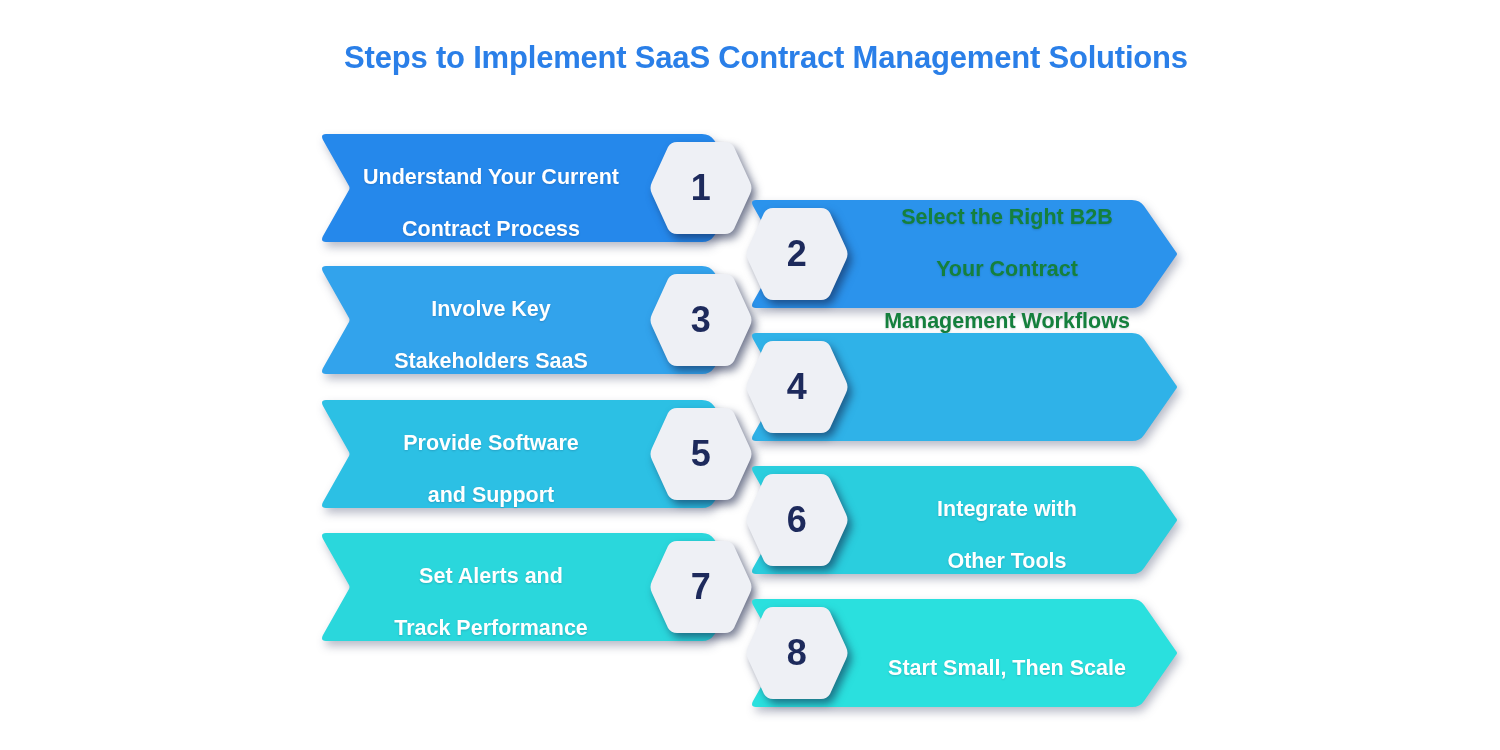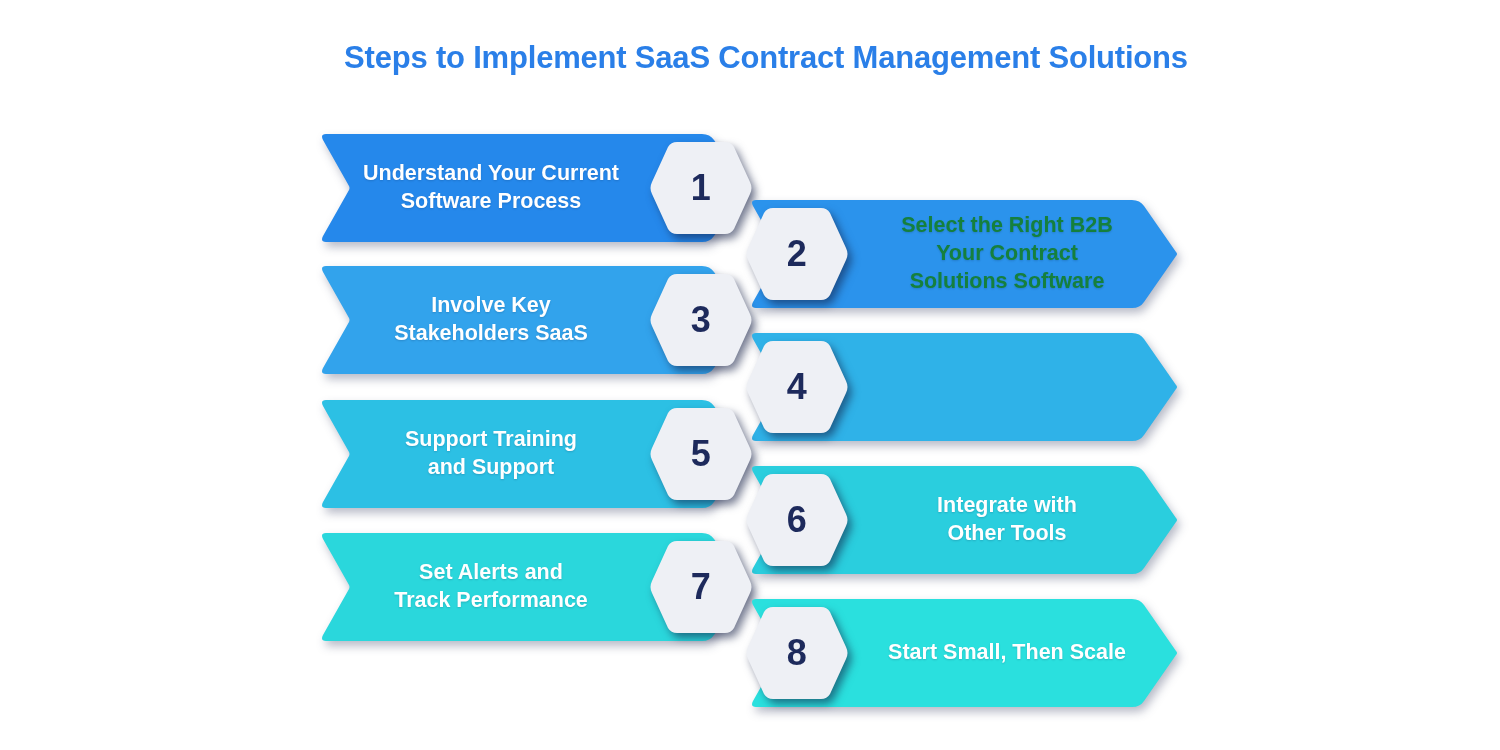--- a/index.html
+++ b/index.html
@@ -47,34 +47,35 @@
     left: 0;
     width: 100%;
     height: 100%;
     filter: drop-shadow(3px 5px 5px rgba(16, 28, 70, 0.30));
   }
   .bar svg { display: block; width: 100%; height: 100%; }
 
   
   .label {
     position: absolute;
-    top: 0;
+    top: 16px;
     height: 100%;
     display: flex;
     flex-direction: column;
     align-items: center;
     justify-content: center;
     color: #ffffff;
     font-size: 21.5px;
     font-weight: 700;
     line-height: 1.30;
     text-align: center;
     text-shadow: 0 1px 2px rgba(10, 25, 60, 0.18);
     white-space: nowrap;
     pointer-events: none;
+    gap: 24px;
   }
 
   
   .badge {
     position: absolute;
     top: 6px;
     width: 104px;
     height: 104px;
     filter: drop-shadow(4px 5px 4px rgba(14, 25, 64, 0.55));
   }
@@ -119,40 +120,40 @@
   <div class="title" style="color: rgb(42, 127, 232);">Steps to Implement SaaS Contract Management Solutions</div>
 
   <div class="step row-left s1">
     <div class="bar">
       <svg viewBox="0 0 432 116" preserveAspectRatio="none">
         <path d="M8,4 L384,4 Q392,4 396,10 L428,56 Q430,58 428,60 L396,106 Q392,112 384,112 L8,112 Q2,112 5,106 L31,60 Q32,58 31,56 L5,10 Q2,4 8,4 Z" fill="#2588eb"></path>
       </svg>
     </div>
     <div class="label" style="color: rgb(255, 255, 255);">
       <span>Understand Your Current</span>
-      <span>Software Process</span>
+      <span>Contract Process</span>
     </div>
     <div class="badge">
       <svg viewBox="0 0 104 104">
         <path d="M28,6 L76,6 Q82,6 85,11 L101,46 Q104,52 101,58 L85,93 Q82,98 76,98 L28,98 Q22,98 19,93 L3,58 Q0,52 3,46 L19,11 Q22,6 28,6 Z" fill="#eef0f5"></path>
       </svg>
       <div class="num" style="color: rgb(29, 42, 92);">1</div>
     </div>
   </div>
 
   <div class="step row-right s2">
     <div class="bar">
       <svg viewBox="0 0 432 116" preserveAspectRatio="none">
         <path d="M8,4 L384,4 Q392,4 396,10 L428,56 Q430,58 428,60 L396,106 Q392,112 384,112 L8,112 Q2,112 5,106 L31,60 Q32,58 31,56 L5,10 Q2,4 8,4 Z" fill="#2b93ec"></path>
       </svg>
     </div>
     <div class="label" style="color: #15803d;">
       <span>Select the Right B2B</span>
       <span>Your Contract</span>
-      <span>Solutions Software</span>
+      <span>Management Workflows</span>
     </div>
     <div class="badge">
       <svg viewBox="0 0 104 104">
         <path d="M28,6 L76,6 Q82,6 85,11 L101,46 Q104,52 101,58 L85,93 Q82,98 76,98 L28,98 Q22,98 19,93 L3,58 Q0,52 3,46 L19,11 Q22,6 28,6 Z" fill="#eef0f5"></path>
       </svg>
       <div class="num" style="color: rgb(29, 42, 92);">2</div>
     </div>
   </div>
 
   <div class="step row-left s3">
@@ -187,21 +188,21 @@
     </div>
   </div>
 
   <div class="step row-left s5">
     <div class="bar">
       <svg viewBox="0 0 432 116" preserveAspectRatio="none">
         <path d="M8,4 L384,4 Q392,4 396,10 L428,56 Q430,58 428,60 L396,106 Q392,112 384,112 L8,112 Q2,112 5,106 L31,60 Q32,58 31,56 L5,10 Q2,4 8,4 Z" fill="#2cc0e4"></path>
       </svg>
     </div>
     <div class="label" style="color: rgb(255, 255, 255);">
-      <span>Support Training</span>
+      <span>Provide Software</span>
       <span>and Support</span>
     </div>
     <div class="badge">
       <svg viewBox="0 0 104 104">
         <path d="M28,6 L76,6 Q82,6 85,11 L101,46 Q104,52 101,58 L85,93 Q82,98 76,98 L28,98 Q22,98 19,93 L3,58 Q0,52 3,46 L19,11 Q22,6 28,6 Z" fill="#eef0f5"></path>
       </svg>
       <div class="num" style="color: rgb(29, 42, 92);">5</div>
     </div>
   </div>
 

